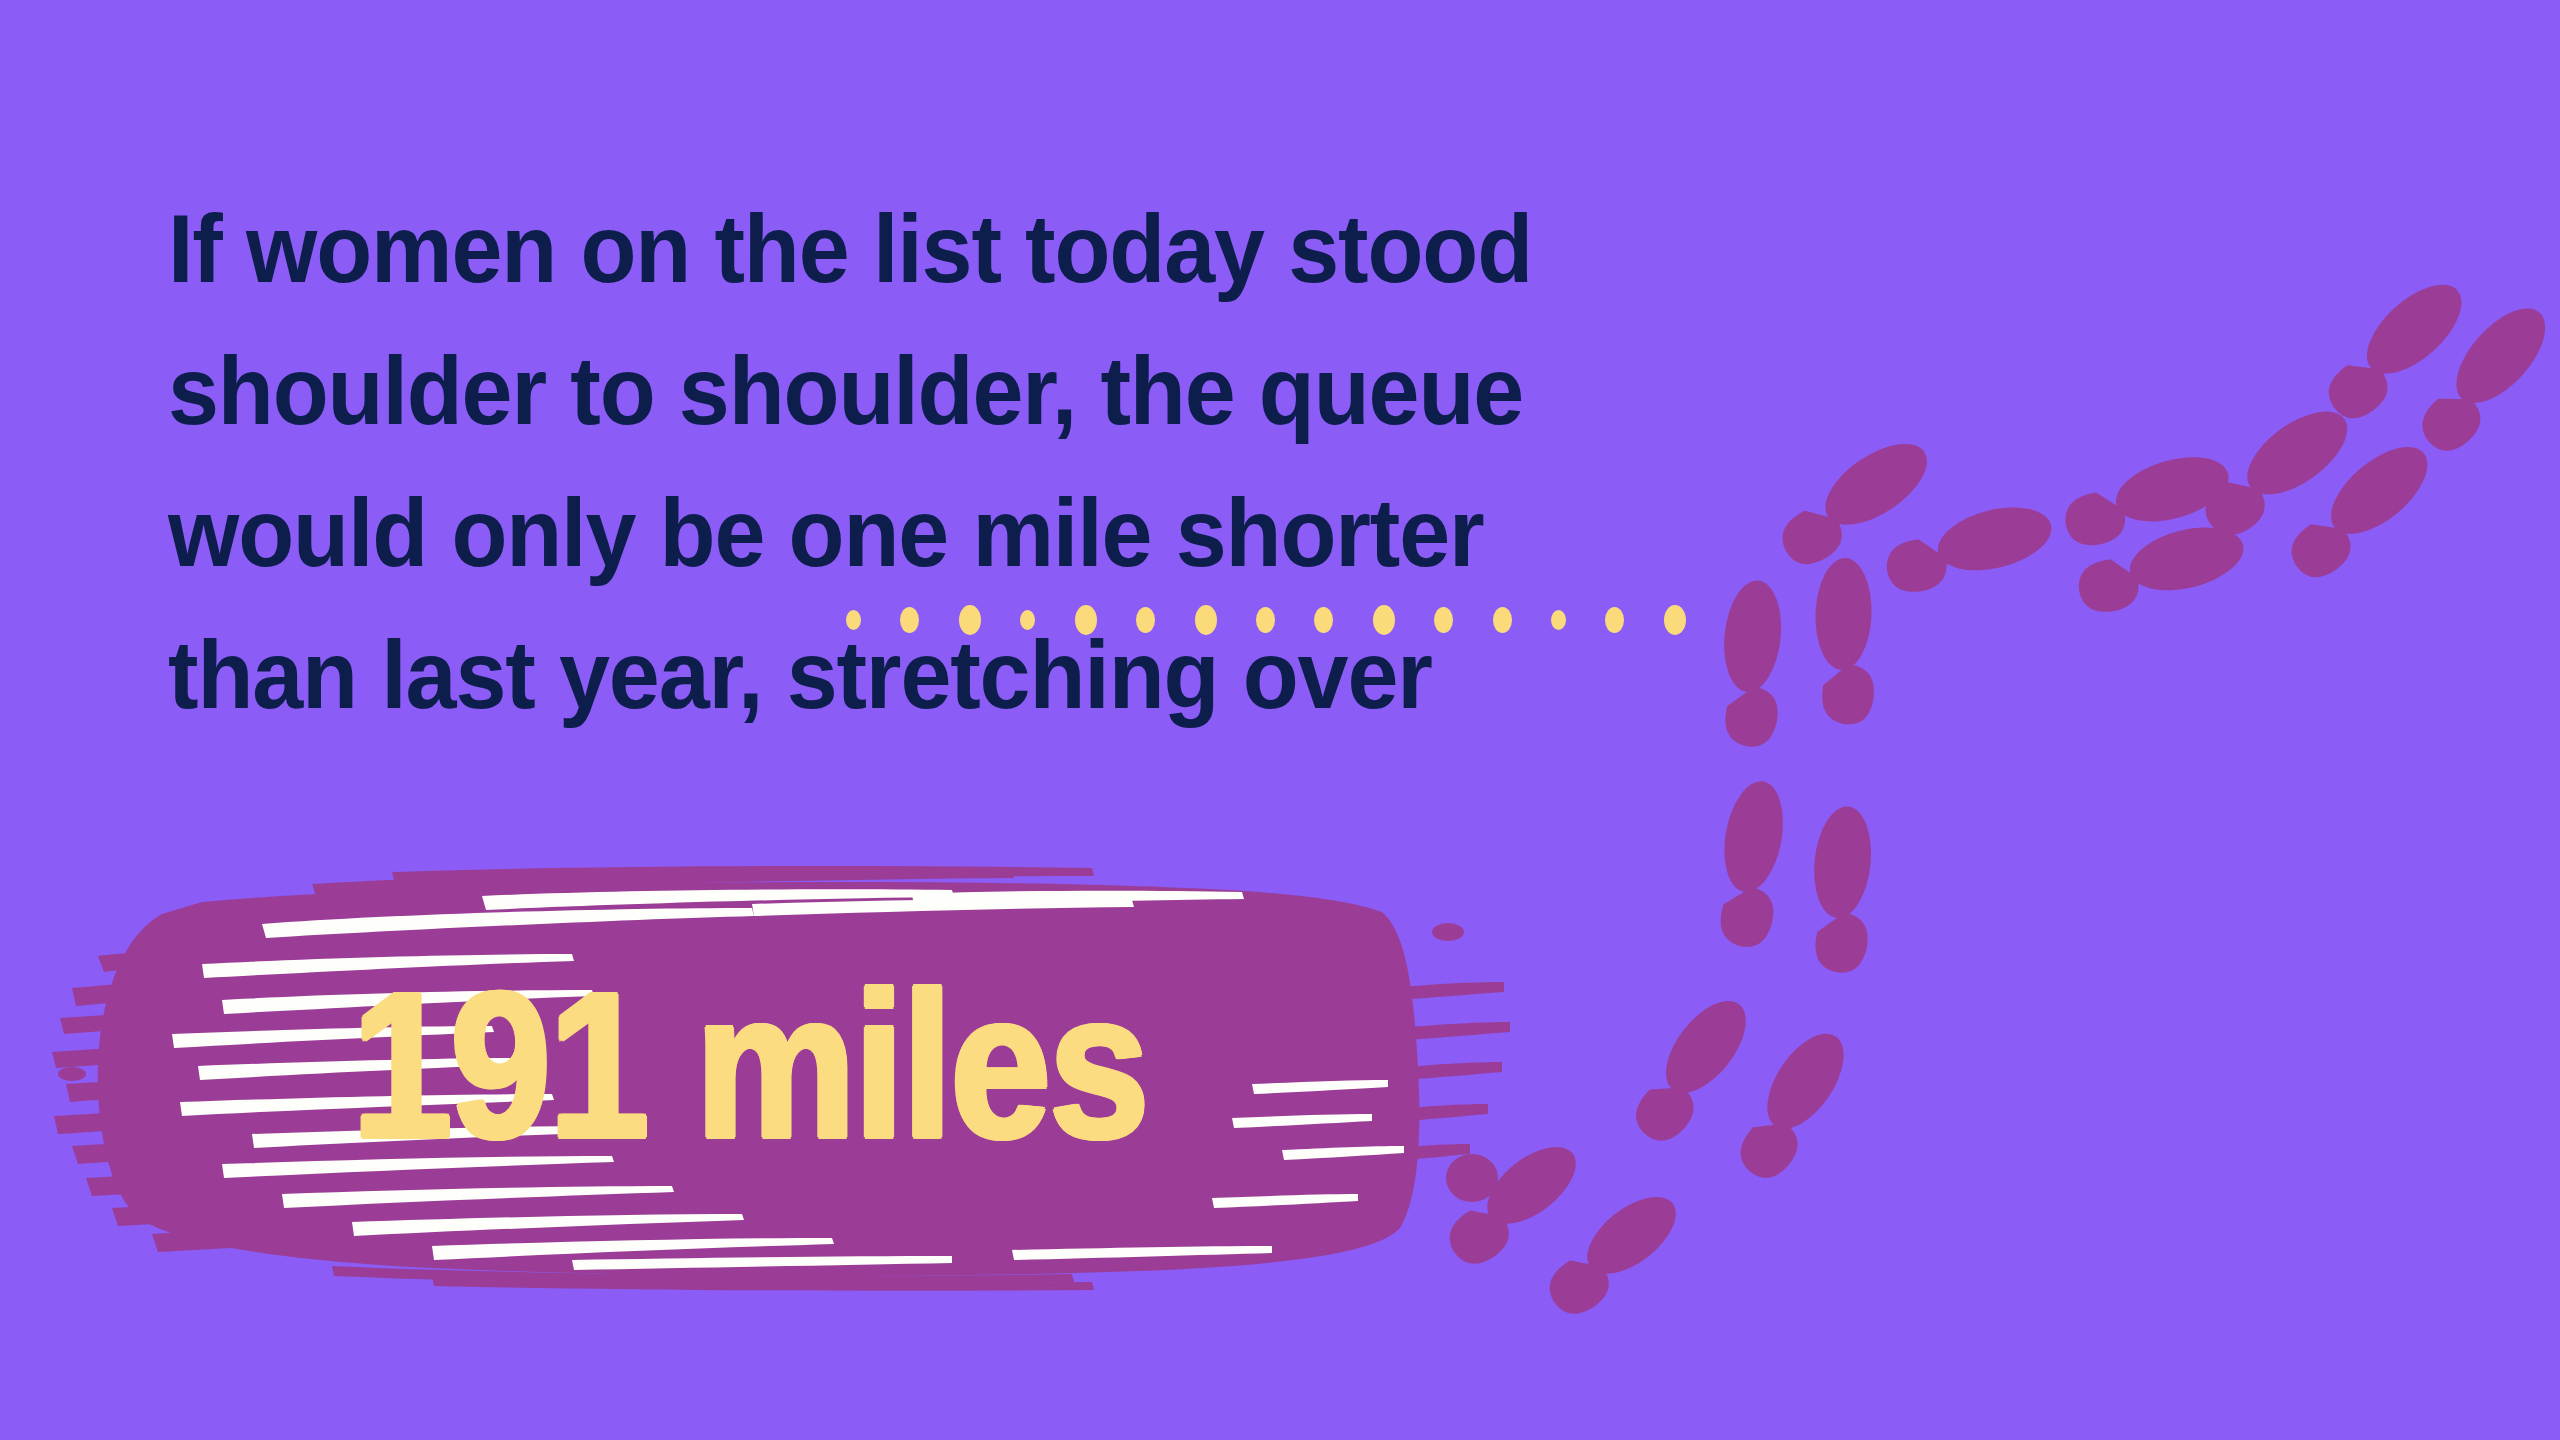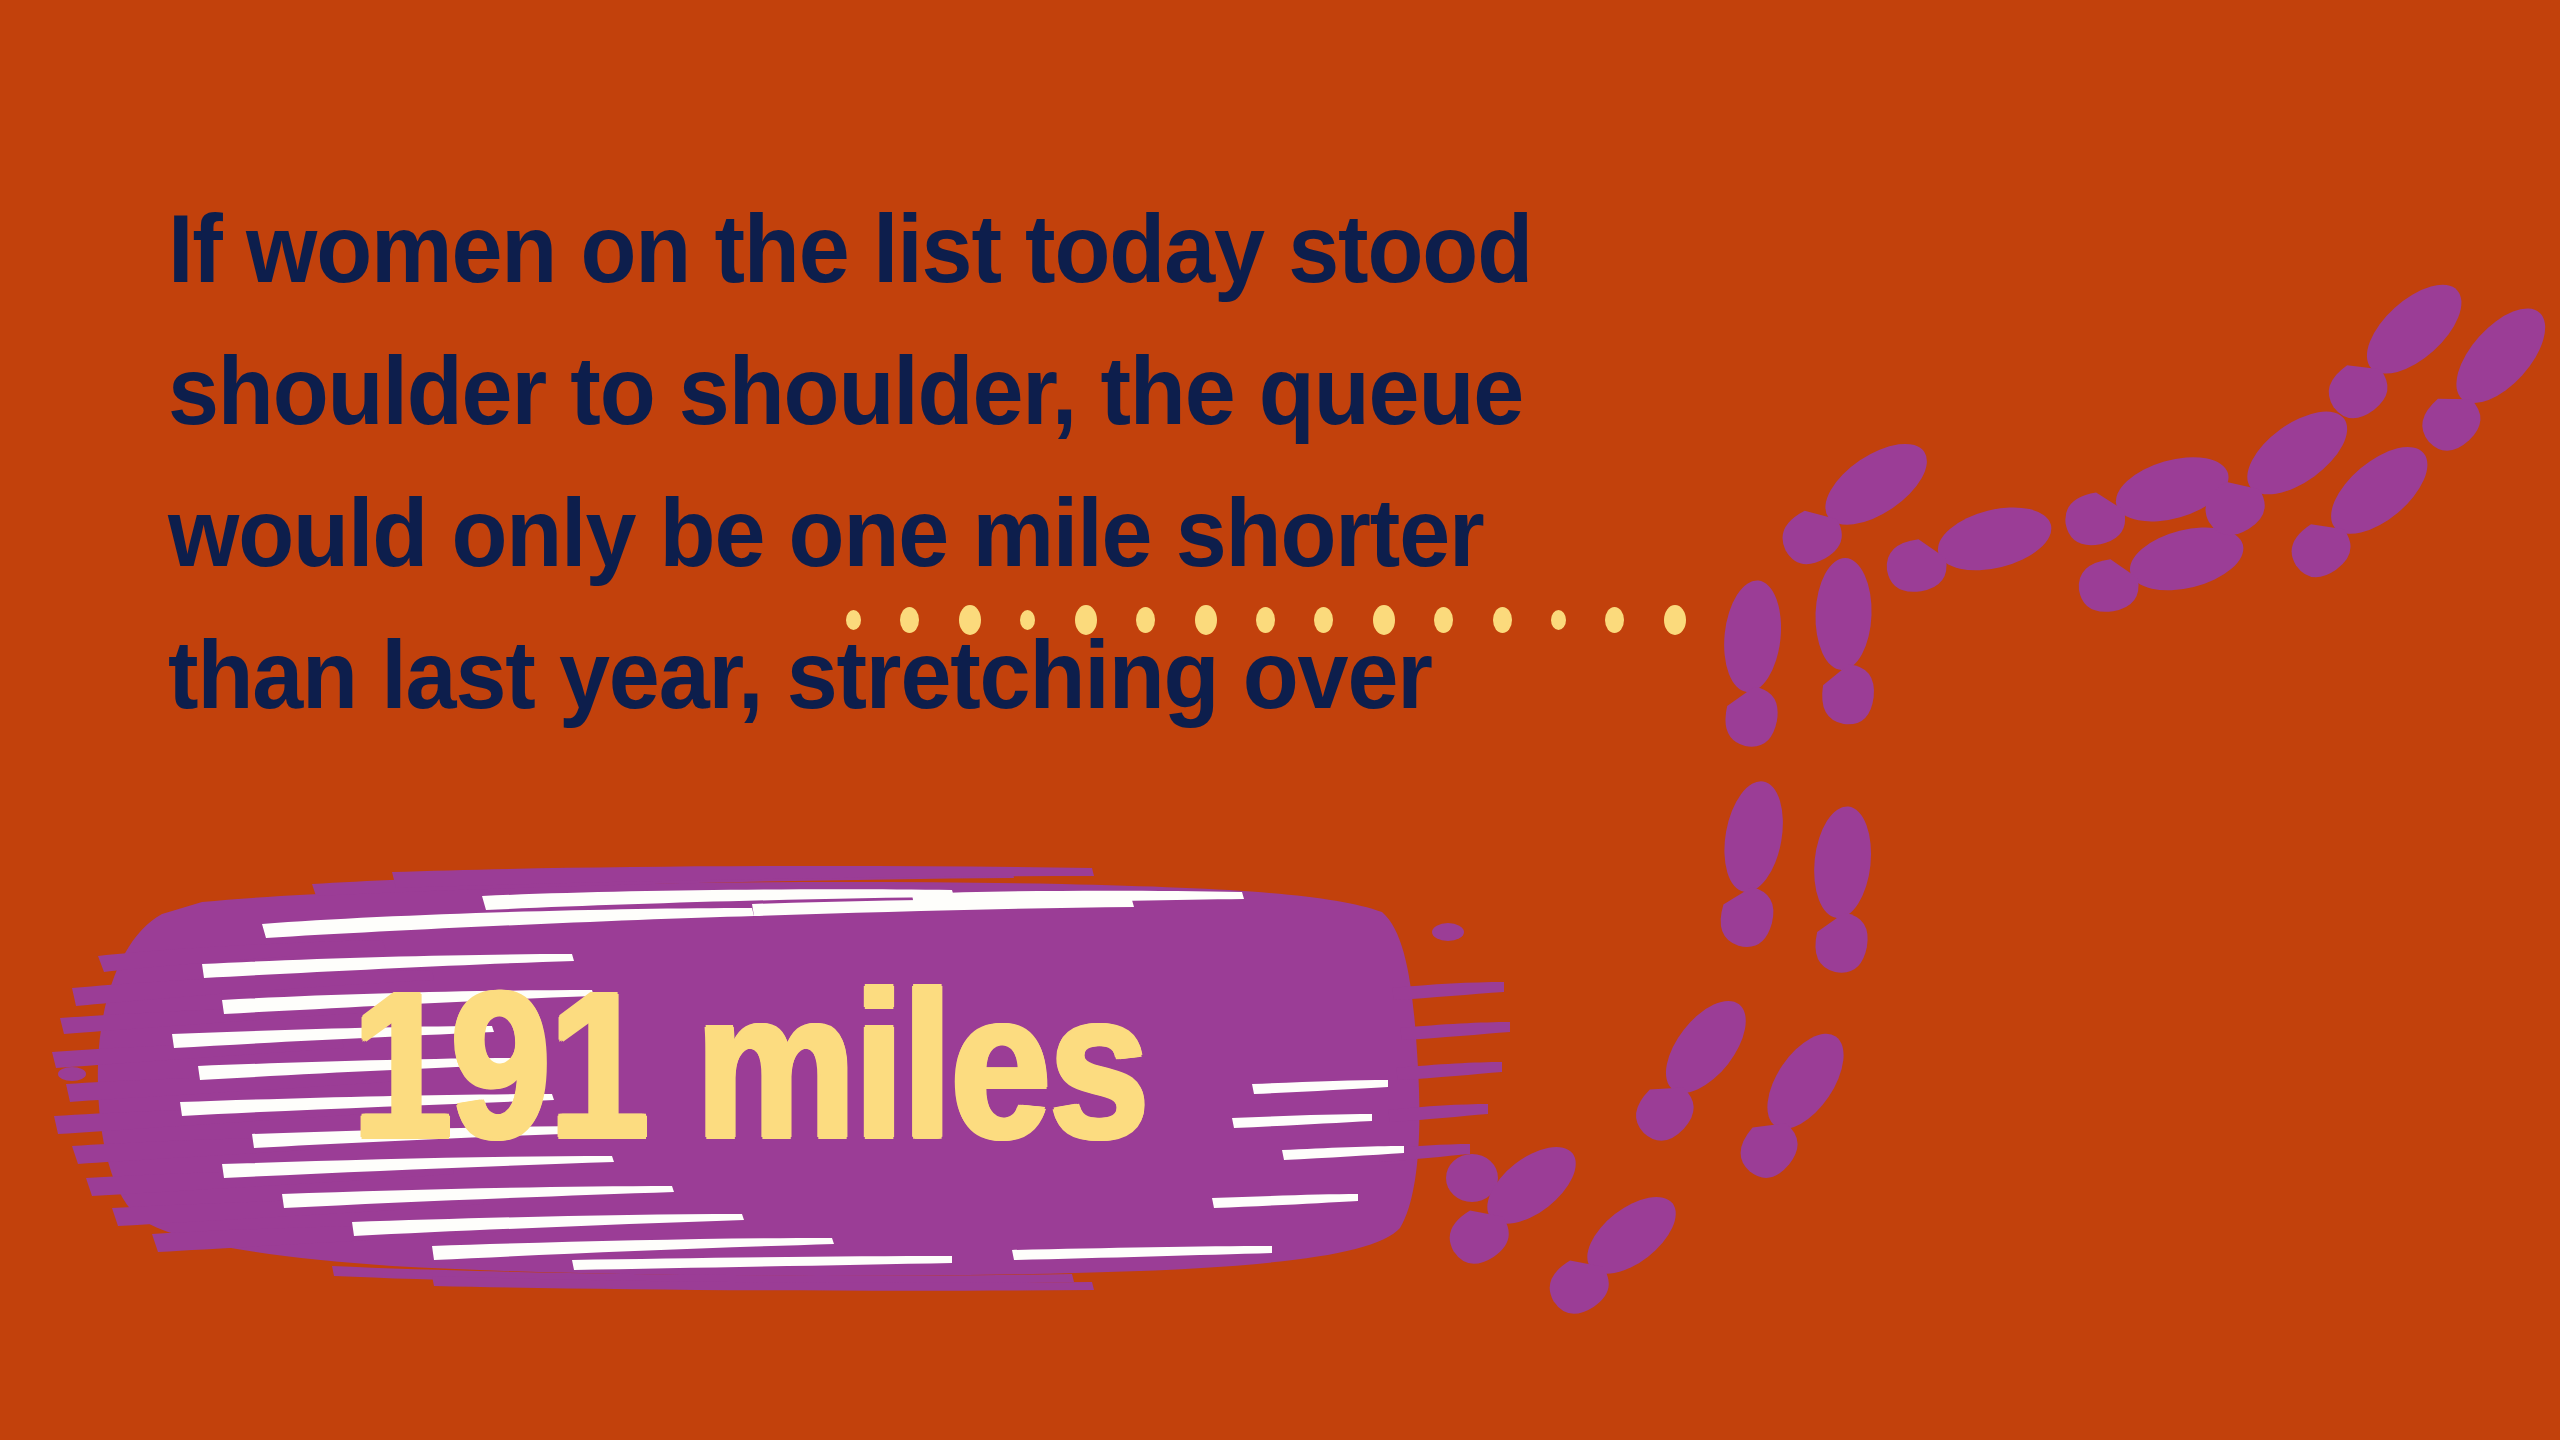--- a/index.html
+++ b/index.html
@@ -4,21 +4,21 @@
 <style>
   html, body {
     margin: 0;
     padding: 0;
     background: #ffffff;
   }
   #stage {
     position: relative;
     width: 2560px;
     height: 1440px;
-    background: #c2410c;
+    background: #8b5cf6;
     overflow: hidden;
     font-family: "Liberation Sans", sans-serif;
   }
 
   
   #headline {
     position: absolute;
     left: 168px;
     top: 178px;
     width: 1620px;

